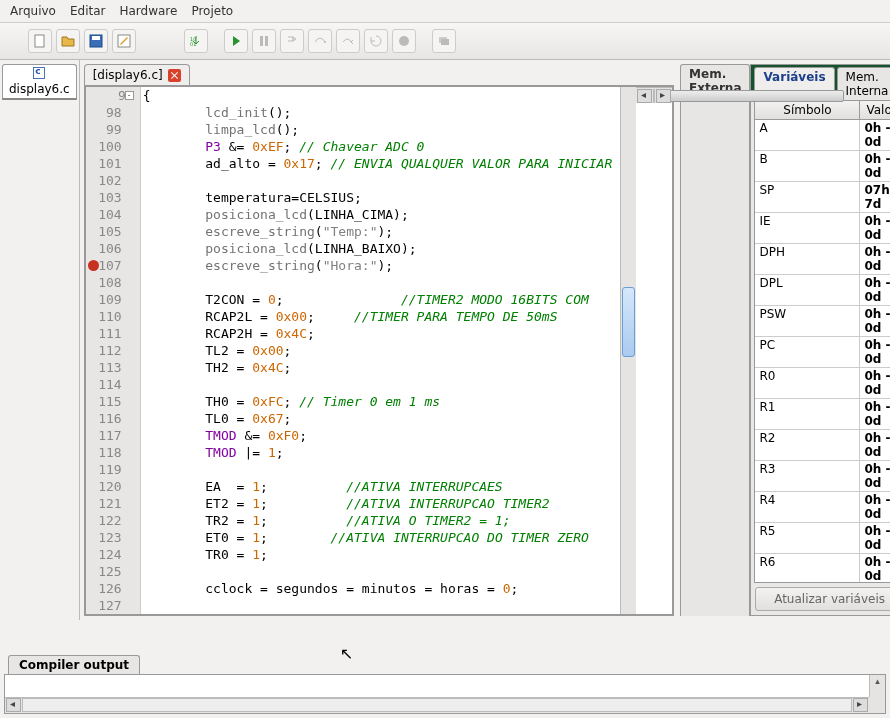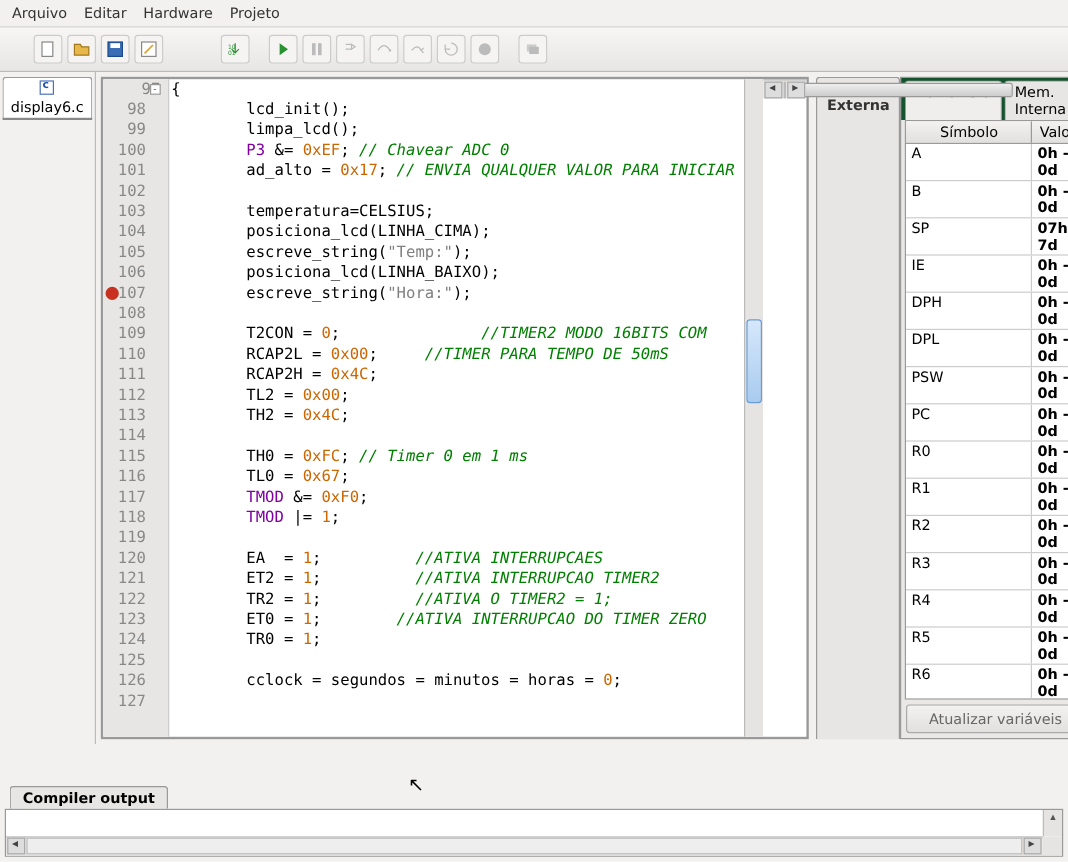--- a/index.html
+++ b/index.html
@@ -30,21 +30,21 @@
 .close-x::after { transform: rotate(-45deg); }
 
 .ed-frame { border: 2px solid #999; background: #fff; flex: 1; display: flex; flex-direction: row; }
 .ed-body { flex: 1; display: flex; overflow: hidden; position: relative; }
 .gutter { width: 55px; background: #e8e6e4; border-right: 1px solid #ccc; font-family: "DejaVu Sans Mono", monospace; font-size: 13px; color: #888; text-align: right; padding-right: 4px; position: relative; }
 .gutter .ln { height: 17px; line-height: 17px; padding-right: 14px; position: relative; }
 .fold { position: absolute; right: 2px; top: 4px; width: 9px; height: 9px; border: 1px solid #999; background: #fff; font-size: 8px; line-height: 7px; text-align: center; color: #555;}
 .breakpoint { position: absolute; left: 2px; top: 3px; width: 11px; height: 11px; background: #c83020; border-radius: 50%; }
 .code { flex: 1; font-family: "DejaVu Sans Mono", monospace; font-size: 13px; line-height: 17px; white-space: pre; padding-left: 2px; color: #000; overflow: hidden; }
 .k-green { color: #008000; font-style: italic; }
-.k-func { color: #000000; }
+.k-func { color: #737373; }
 .k-num { color: #cc6600; }
 .k-str { color: #808080; }
 .k-purple { color: #8000a0; }
 .ed-vscroll { width: 16px; background: #e6e4e2; border-left: 1px solid #bbb; position: relative; }
 .vthumb { position: absolute; left: 1px; right: 1px; top: 200px; height: 70px; background: linear-gradient(#d5e7fb,#a9cbef); border: 1px solid #6a9dd3; border-radius: 3px; }
 .ed-hscroll { height: 16px; background: #e6e4e2; border-top: 1px solid #bbb; display: flex; align-items: center; }
 .hs-arrow { width: 15px; height: 14px; background: #ddd; border: 1px solid #aaa; margin: 0 1px; position: relative; }
 .hs-arrow.l::after { content: "◂"; position: absolute; top: -1px; left: 3px; font-size: 10px; color: #444;}
 .hs-arrow.r::after { content: "▸"; position: absolute; top: -1px; left: 3px; font-size: 10px; color: #444;}
 .hs-track { flex: 1; height: 14px; background: #eee; border: 1px solid #bbb; position: relative; }
@@ -170,20 +170,26 @@
 <div class="main">
 
   <div class="file-col">
     <div class="file-tab">
       <span class="file-icon"></span>
       <span>display6.c</span>
     </div>
   </div>
 
   <div class="editor-col">
+    <div class="ed-tabs">
+      <div class="ed-tab">
+        <span>[display6.c]</span>
+        <span class="close-x"></span>
+      </div>
+    </div>
     <div class="ed-frame">
       <div class="ed-body">
         <div class="gutter" id="gutter">
             <div class="ln" style="padding-right: 2px;">97<div class="fold">-</div></div>
             <div class="ln">98</div>
             <div class="ln">99</div>
             <div class="ln">100</div>
             <div class="ln">101</div>
             <div class="ln">102</div>
             <div class="ln">103</div>

